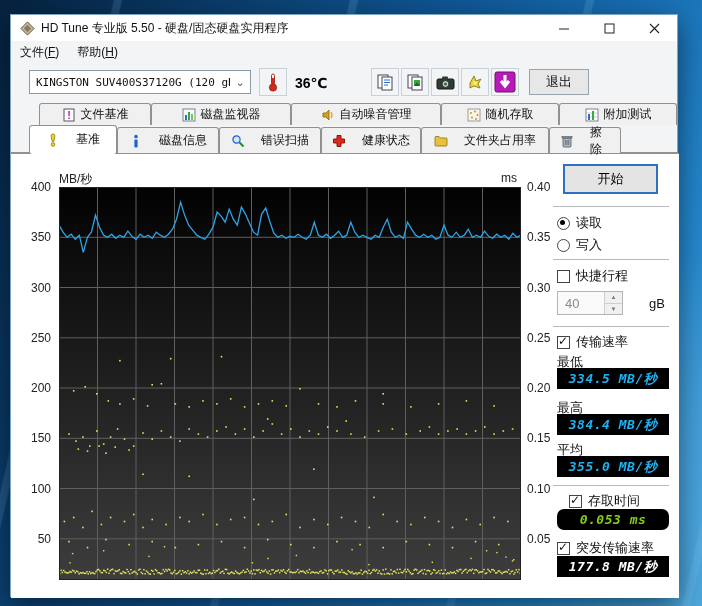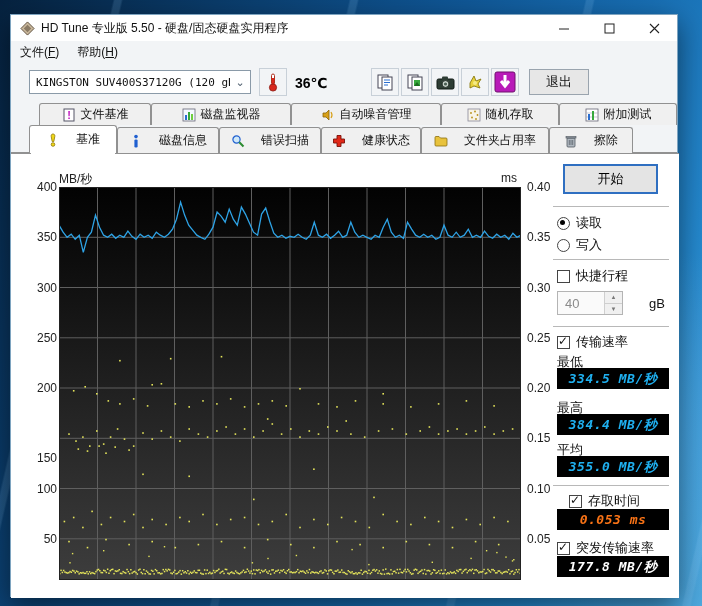--- a/index.html
+++ b/index.html
@@ -44,21 +44,21 @@
   .tabrow2 .tab{height:26px;margin-top:2px;gap:16px;}
   .tabrow2 .tab.active{background:#fff;height:28px;margin-top:0;position:relative;z-index:3;}
   .tabline{position:absolute;left:0;bottom:0;width:100%;height:0;border-bottom:1px solid #919191;}
   .tabrow2 .tab.active::after{content:"";position:absolute;left:1px;right:1px;bottom:-1px;height:2px;background:#fff;}
   .ticon{width:14px;height:14px;flex:0 0 auto;}
   
   .content{position:absolute;left:0;top:138px;width:668px;height:445px;background:#fff;border-top:1px solid #919191;box-sizing:border-box;}
   .axis-head{position:absolute;top:17px;font-size:12px;color:#222;}
   .plot-wrap{position:absolute;left:48px;top:33px;width:462px;height:393px;}
   .plot-wrap svg{display:block;width:462px;height:393px;}
-  .ticks{position:absolute;top:33px;height:393px;padding-left:6px;}
+  .ticks{position:absolute;top:33px;height:393px;}
   #left-ticks{left:0;width:42px;}
   #right-ticks{left:514px;width:40px;}
   .tick-label{position:absolute;font-size:12px;color:#222;}
   #left-ticks .tick-label{right:2px;}
   #right-ticks .tick-label{left:2px;}
   
   .start-btn{position:absolute;left:552px;top:10px;width:95px;height:30px;background:#e4e4e4;
     border:2px solid #2f6fc1;font-size:13px;color:#000;display:flex;align-items:center;justify-content:center;box-sizing:border-box;}
   .sep{position:absolute;left:542px;width:116px;height:0;border-top:1px solid #b8b8b8;}
   .ctl-row{position:absolute;left:546px;display:flex;align-items:center;gap:6px;font-size:13px;color:#111;}
@@ -68,21 +68,21 @@
   .checkbox.on::after{content:"✓";position:absolute;left:0px;top:-3px;font-size:12px;font-weight:bold;color:#111;}
   .spinner{position:absolute;left:546px;width:66px;height:24px;border:1px solid #b4b4b4;background:#fafafa;display:flex;box-sizing:border-box;}
   .spin-val{flex:1;font-size:13px;color:#8a8a8a;display:flex;align-items:center;padding-left:7px;}
   .spin-arrows{width:17px;display:flex;flex-direction:column;border-left:1px solid #cfcfcf;}
   .spin-arrows div{flex:1;display:flex;align-items:center;justify-content:center;font-size:6px;color:#777;background:#f0f0f0;}
   .spin-arrows div:first-child{border-bottom:1px solid #cfcfcf;}
   .unit-label{position:absolute;left:638px;font-size:13px;color:#111;}
   .val-label{position:absolute;left:546px;font-size:13px;color:#111;}
   .lcd{position:absolute;left:546px;width:112px;height:21px;background:#000;display:flex;align-items:center;justify-content:center;
     font-family:"DejaVu Sans Mono",monospace;font-style:italic;font-weight:bold;font-size:13px;letter-spacing:.5px;}
-  .lcd.cyan{color:#1fb0f0;} .lcd.yellow{color:#f97316;} .lcd.white{color:#fff;}
+  .lcd.cyan{color:#1fb0f0;} .lcd.yellow{color:#84cc16;border-radius:7px;} .lcd.white{color:#fff;}
 </style>
 </head>
 <body>
 
 <div class="desktop"></div>
 
 <div class="window">
 
   <div class="titlebar">
     <svg class="app-icon" viewBox="0 0 16 16">
@@ -251,21 +251,21 @@
             <path d="M5 1.5 H9 V5 H12.5 V9 H9 V12.5 H5 V9 H1.5 V5 H5 Z" fill="#e02818" stroke="#7a1008" stroke-width="0.9"></path>
           </svg>
         <span>健康状态</span>
       </div>
       <div class="tab" style="width:128px;">
         <svg class="ticon" viewBox="0 0 14 14">
             <path d="M1 3.5 Q1 2.5 2 2.5 H5 L6.5 4 H12 Q13 4 13 5 V11 Q13 12 12 12 H2 Q1 12 1 11 Z" fill="#e8c23c" stroke="#8a6e10" stroke-width="0.8"></path>
           </svg>
         <span>文件夹占用率</span>
       </div>
-      <div class="tab" style="width:84px;">
+      <div class="tab" style="width:72px;">
         <svg class="ticon" viewBox="0 0 14 14">
             <rect x="3" y="4" width="8" height="9" rx="1" fill="#b0b8c0" stroke="#505860" stroke-width="0.8"></rect>
             <rect x="2" y="2.5" width="10" height="1.6" fill="#888f98" stroke="#505860" stroke-width="0.6"></rect>
             <line x1="5.3" y1="6" x2="5.3" y2="11" stroke="#636b74" stroke-width="0.9"></line>
             <line x1="7" y1="6" x2="7" y2="11" stroke="#636b74" stroke-width="0.9"></line>
             <line x1="8.7" y1="6" x2="8.7" y2="11" stroke="#636b74" stroke-width="0.9"></line>
           </svg>
         <span>擦除</span>
       </div>
     </div>
@@ -273,21 +273,21 @@
 
   <div class="content">
     <span class="axis-head" style="left:48px;">MB/秒</span>
     <span class="axis-head" style="left:490px;">ms</span>
     <div class="ticks" id="left-ticks">
         <div class="tick-label" style="top: -7px;">400</div>
         <div class="tick-label" style="top: 43.2558px;">350</div>
         <div class="tick-label" style="top: 93.5115px;">300</div>
         <div class="tick-label" style="top: 143.767px;">250</div>
         <div class="tick-label" style="top: 194.023px;">200</div>
-        <div class="tick-label" style="top: 244.279px; margin-top: 20px;">150</div>
+        <div class="tick-label" style="top: 244.279px;">150</div>
         <div class="tick-label" style="top: 294.535px;">100</div>
         <div class="tick-label" style="top: 344.79px;">50</div>
       </div>
     <div class="ticks" id="right-ticks">
         <div class="tick-label" style="top: -7px;">0.40</div>
         <div class="tick-label" style="top: 43.2558px;">0.35</div>
         <div class="tick-label" style="top: 93.5115px;">0.30</div>
         <div class="tick-label" style="top: 143.767px;">0.25</div>
         <div class="tick-label" style="top: 194.023px;">0.20</div>
         <div class="tick-label" style="top: 244.279px;">0.15</div>

